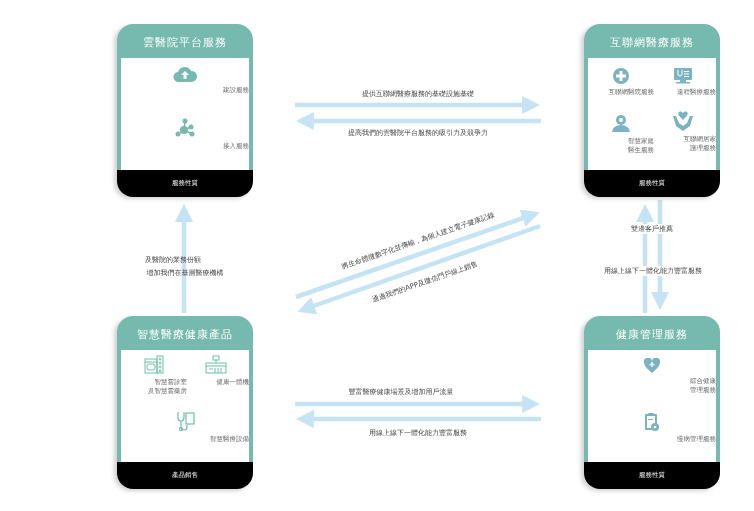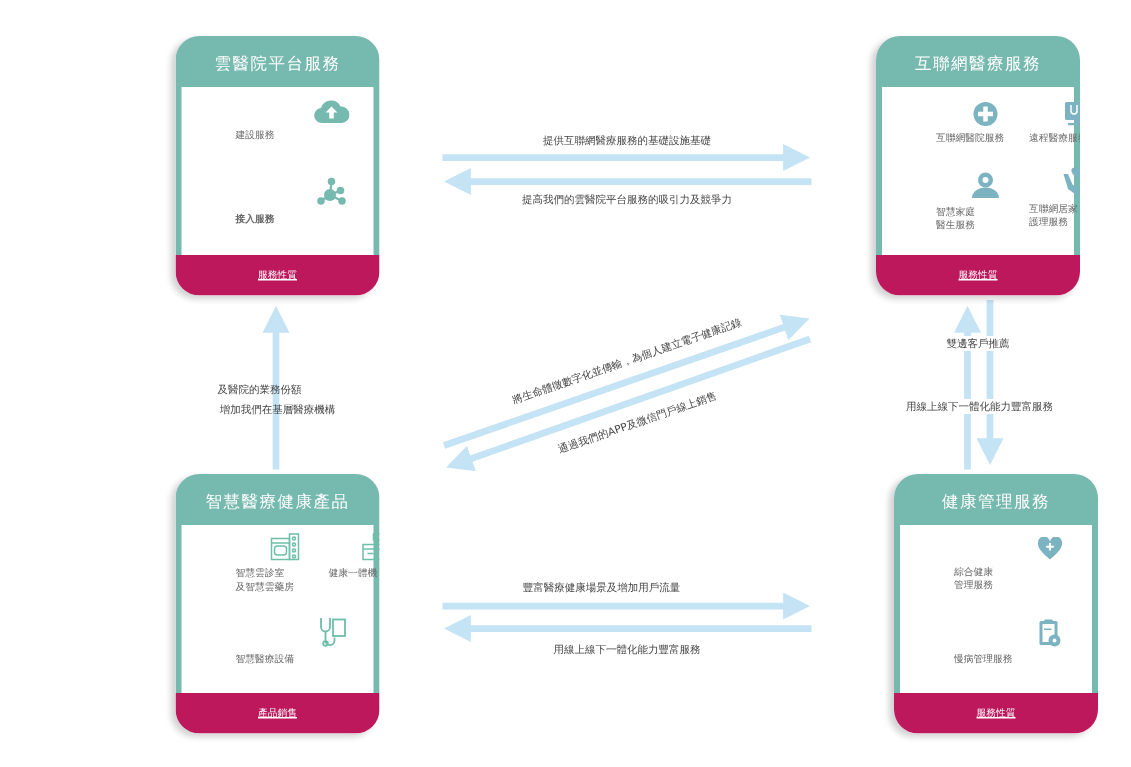--- a/index.html
+++ b/index.html
@@ -4,24 +4,24 @@
 <style>
   html, body { margin:0; padding:0; background:#ffffff; }
   body { width:754px; height:511px; position:relative; overflow:hidden;
          font-family:"DejaVu Sans", "Liberation Sans", sans-serif; }
   .card { position:absolute; width:136px; background:#ffffff; border-radius:16px;
           box-shadow:-3px 2px 4px rgba(0,0,0,0.18); overflow:hidden; }
   .card-head { background:#76b9ae; color:#ffffff; font-size:11px; text-align:center;
                height:34px; line-height:38px; letter-spacing:1px; }
   .card-body { background:#ffffff; border-left:4px solid #76b9ae; border-right:4px solid #76b9ae;
                position:relative; }
-  .card-foot { background:#be185d; color:#ffffff; font-size:6.5px; text-align:center;
-               height:27px; line-height:27px;text-decoration:underline; }
-  .item { position:absolute; text-align:left; font-family:"DejaVu Serif", serif;
-          font-size:6.5px; color:#666; line-height:9px;padding-left:36px; }
+  .card-foot { background:#000000; color:#ffffff; font-size:6.5px; text-align:center;
+               height:27px; line-height:27px; }
+  .item { position:absolute; text-align:right; font-family:"DejaVu Serif", serif;
+          font-size:6.5px; color:#666; line-height:9px; }
   .item svg { display:block; margin:0 auto 3px auto; }
   .label { position:absolute; font-size:7px; color:#444; white-space:nowrap; text-align:center; line-height:10px; }
   svg.arrows { position:absolute; left:0; top:0; }
 </style>
 </head>
 <body>
 
 <svg class="arrows" width="754" height="511">
   <defs>
     <marker id="ah" markerWidth="4" markerHeight="4" refX="2.2" refY="2" orient="auto" markerUnits="strokeWidth">
@@ -60,21 +60,21 @@
 <div class="card" style="left:117px; top:24px;">
   <div class="card-head">雲醫院平台服務</div>
   <div class="card-body" style="height:112px;">
     <div class="item" style="left:0; width:128px; top:7px;">
       <svg width="24" height="18" viewBox="0 0 24 18">
         <path d="M6 17 A5 5 0 0 1 5 7 A7 7 0 0 1 18 6 A5 5 0 0 1 19 17 Z" fill="#76b9ae"></path>
         <path d="M12 6 L8 10 L10.5 10 L10.5 14 L13.5 14 L13.5 10 L16 10 Z" fill="#fff"></path>
       </svg>
       <span>建設服務</span>
     </div>
-    <div class="item" style="left:0; width:128px; top:59px;font-weight:bold;">
+    <div class="item" style="left:0; width:128px; top:59px;">
       <svg width="22" height="22" viewBox="0 0 22 22">
         <g stroke="#76b9ae" stroke-width="1.5">
             <line x1="10" y1="13" x2="11" y2="4"></line>
             <line x1="10" y1="13" x2="4" y2="17"></line>
             <line x1="10" y1="13" x2="18" y2="17"></line>
             <line x1="10" y1="13" x2="17" y2="10"></line>
           </g>
         <circle cx="10" cy="13" r="4" fill="#76b9ae"></circle>
           <circle cx="11" cy="4" r="2.5" fill="#76b9ae"></circle>
         <circle cx="4" cy="17" r="2.5" fill="#76b9ae"></circle>
@@ -173,21 +173,21 @@
           <rect x="12" y="3" width="8" height="11"></rect>
           <circle cx="7" cy="19" r="1.5"></circle>
         </g>
       </svg>
       <span>智慧醫療設備</span>
     </div>
   </div>
   <div class="card-foot">產品銷售</div>
 </div>
 
-<div class="card" style="left:584px; top:316px;margin-left:12px;">
+<div class="card" style="left:584px; top:316px;">
   <div class="card-head">健康管理服務</div>
   <div class="card-body" style="height:112px;">
     <div class="item" style="left:0; width:128px; top:8px;">
       <svg width="18" height="16" viewBox="0 0 18 16">
         <path d="M9 15 C3 10 1 7 1 4.5 A3.5 3.5 0 0 1 9 3 A3.5 3.5 0 0 1 17 4.5 C17 7 15 10 9 15 Z" fill="#7bb3c1"></path>
         <rect x="8.3" y="4" width="1.4" height="5" fill="#fff"></rect>
           <rect x="6.5" y="5.8" width="5" height="1.4" fill="#fff"></rect>
       </svg>
       <span>綜合健康</span><br>
       <span>管理服務</span>

